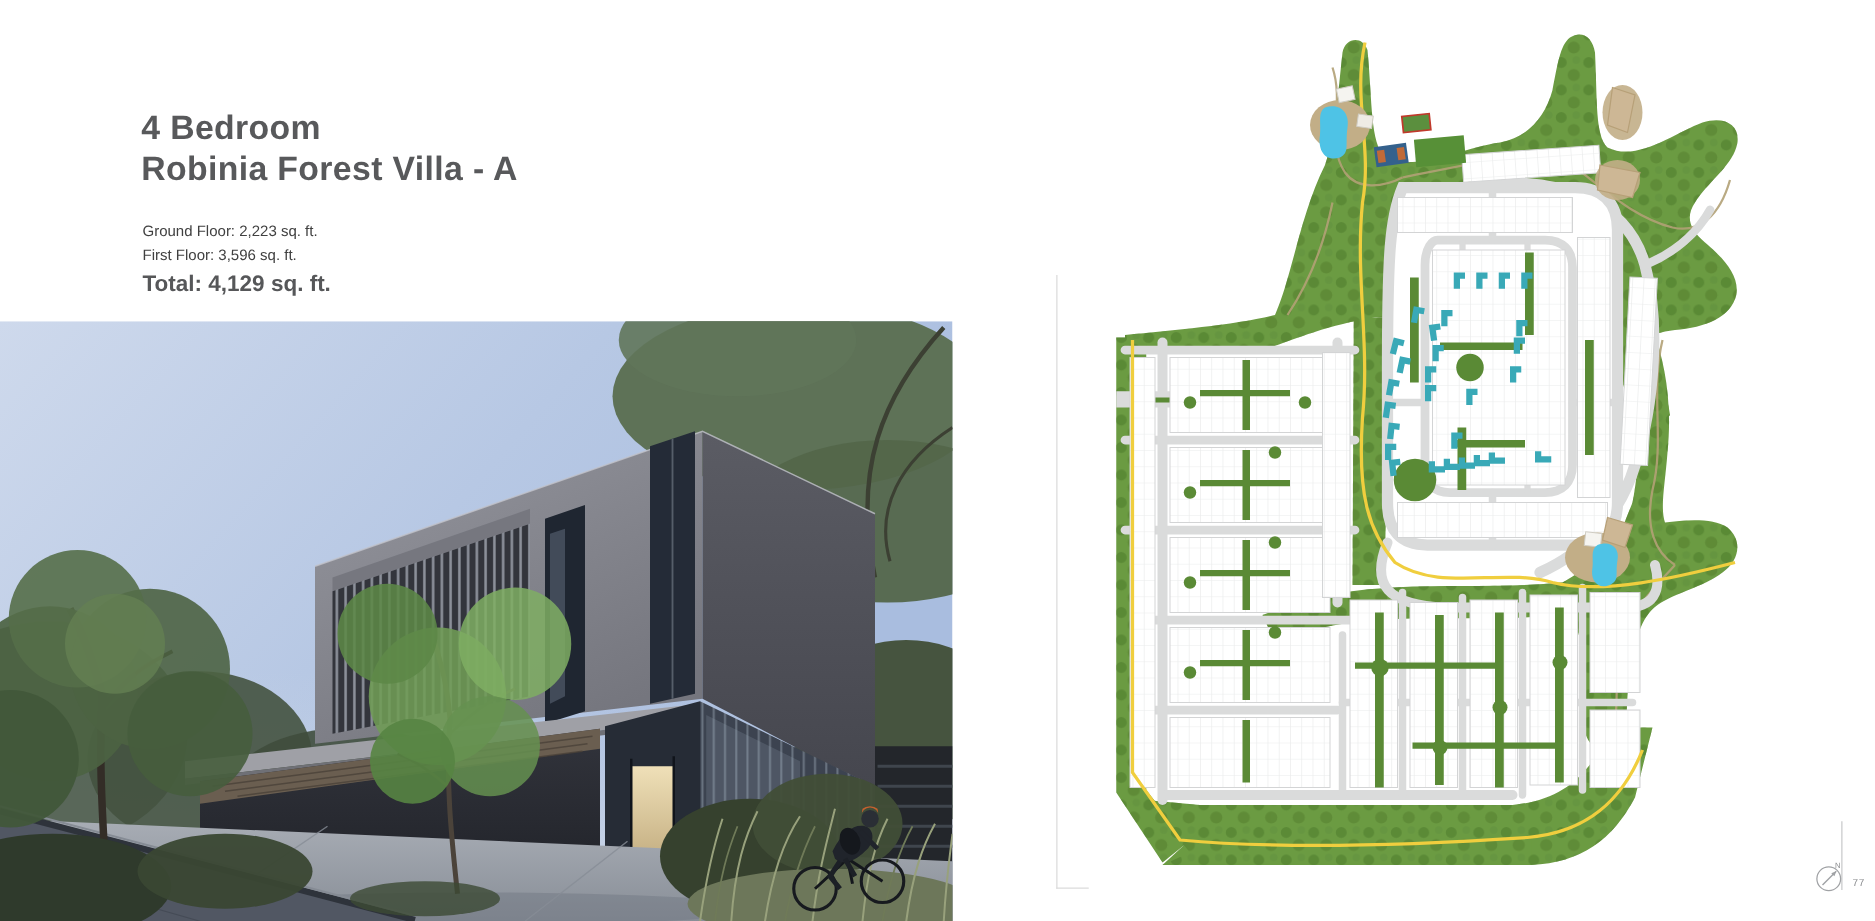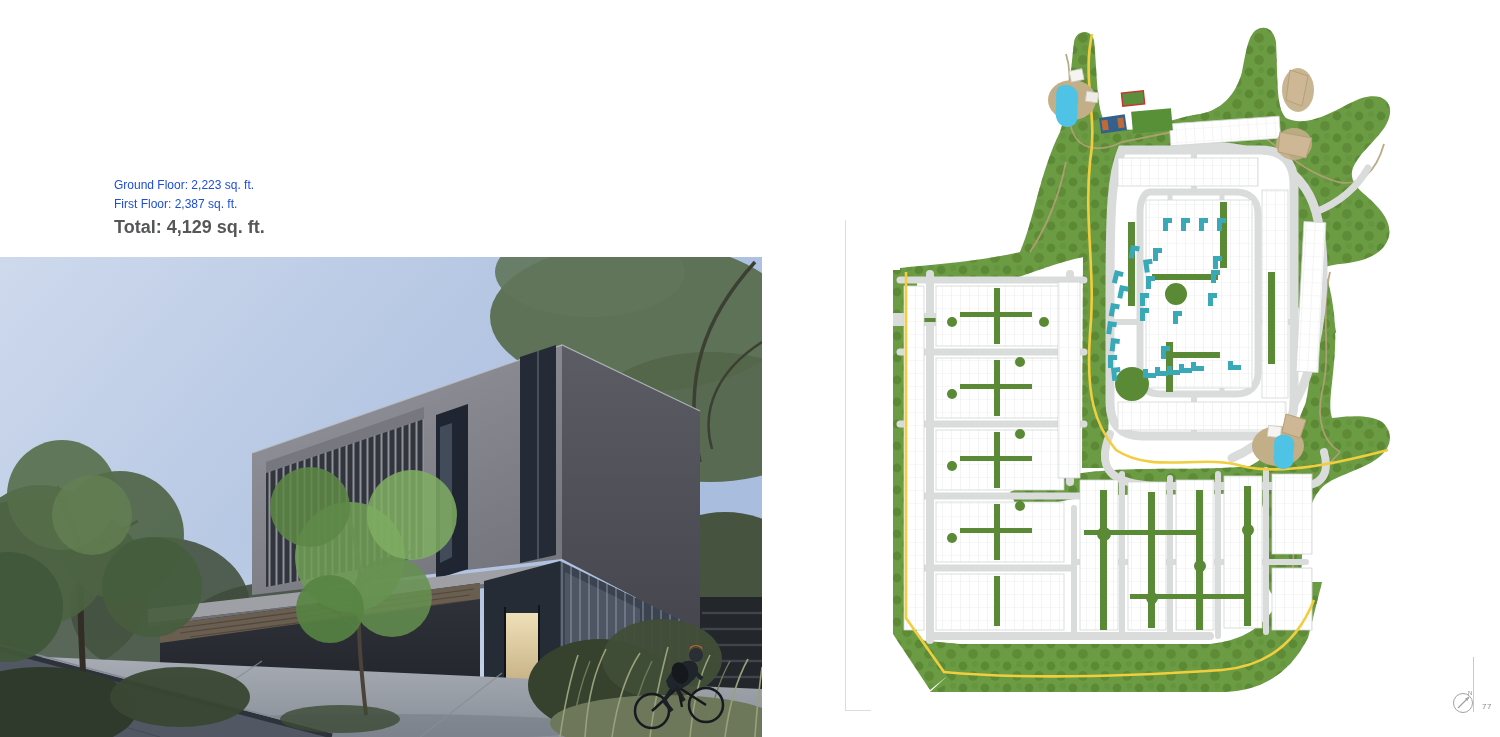--- a/index.html
+++ b/index.html
@@ -5,45 +5,51 @@
   * { margin:0; padding:0; box-sizing:border-box; }
   html,body { background:#ffffff; }
   body { font-family:"Liberation Sans", sans-serif; }
   .page {
     position:relative; width:1500px; height:737px; background:#ffffff;
     overflow:hidden;
   }
   
   .title-block { position:absolute; left:113px; top:86px; color:#58595b; }
   .title-block h1 { font-size:27px; line-height:33px; font-weight:bold; letter-spacing:.3px; color:#58595b; }
-  .specs-block { position:absolute; left:114px; top:176px; color:#1d4ed8; font-size:12px; line-height:19px; }
+  .specs-block { position:absolute; left:114px; top:176px; color:#404040; font-size:12px; line-height:19px; }
   .total-line { position:absolute; left:114px; top:217px; color:#565759; font-size:18px; font-weight:bold; }
   
   .photo { position:absolute; left:0; top:257px; width:762px; height:480px; }
   .photo svg { display:block; width:100%; height:100%; }
   
   .map { position:absolute; left:870px; top:22px; width:532px; height:676px; }
   .map svg { display:block; width:100%; height:100%; }
   
   .rule-left-v   { position:absolute; left:845px; top:220px; width:1px;  height:491px; background:#dcdcdc; }
   .rule-left-h   { position:absolute; left:845px; top:710px; width:26px; height:1px;  background:#dcdcdc; }
   .rule-right-v  { position:absolute; left:1473px; top:657px; width:1px; height:55px; background:#c9cacc; }
   .compass { position:absolute; left:1449px; top:690px; width:26px; height:26px; }
   .compass-n { position:absolute; left:1468px; top:690px; font-size:6px; color:#87898c; }
   .page-num-right { position:absolute; left:1482px; top:702px; font-size:8px; color:#87898c; letter-spacing:.5px; }
 </style>
 </head>
 <body>
 
 <div class="page">
 
+  <div class="title-block">
+    <h1>
+      <span>4 Bedroom</span><br>
+      <span>Robinia Forest Villa - A</span>
+    </h1>
+  </div>
 
   <div class="specs-block">
     <div>Ground Floor: 2,223 sq. ft.</div>
-    <div>First Floor: 2,387 sq. ft.</div>
+    <div>First Floor: 3,596 sq. ft.</div>
   </div>
   <div class="total-line">Total: 4,129 sq. ft.</div>
 
   <figure class="photo">
     <svg viewBox="0 0 762 480" preserveAspectRatio="none">
       <defs>
         <linearGradient id="sky" x1="0" y1="0" x2="0.9" y2="0.5">
           <stop offset="0" stop-color="#ced9ec"></stop>
           <stop offset="0.55" stop-color="#b7c8e4"></stop>
           <stop offset="1" stop-color="#a9bddf"></stop>

